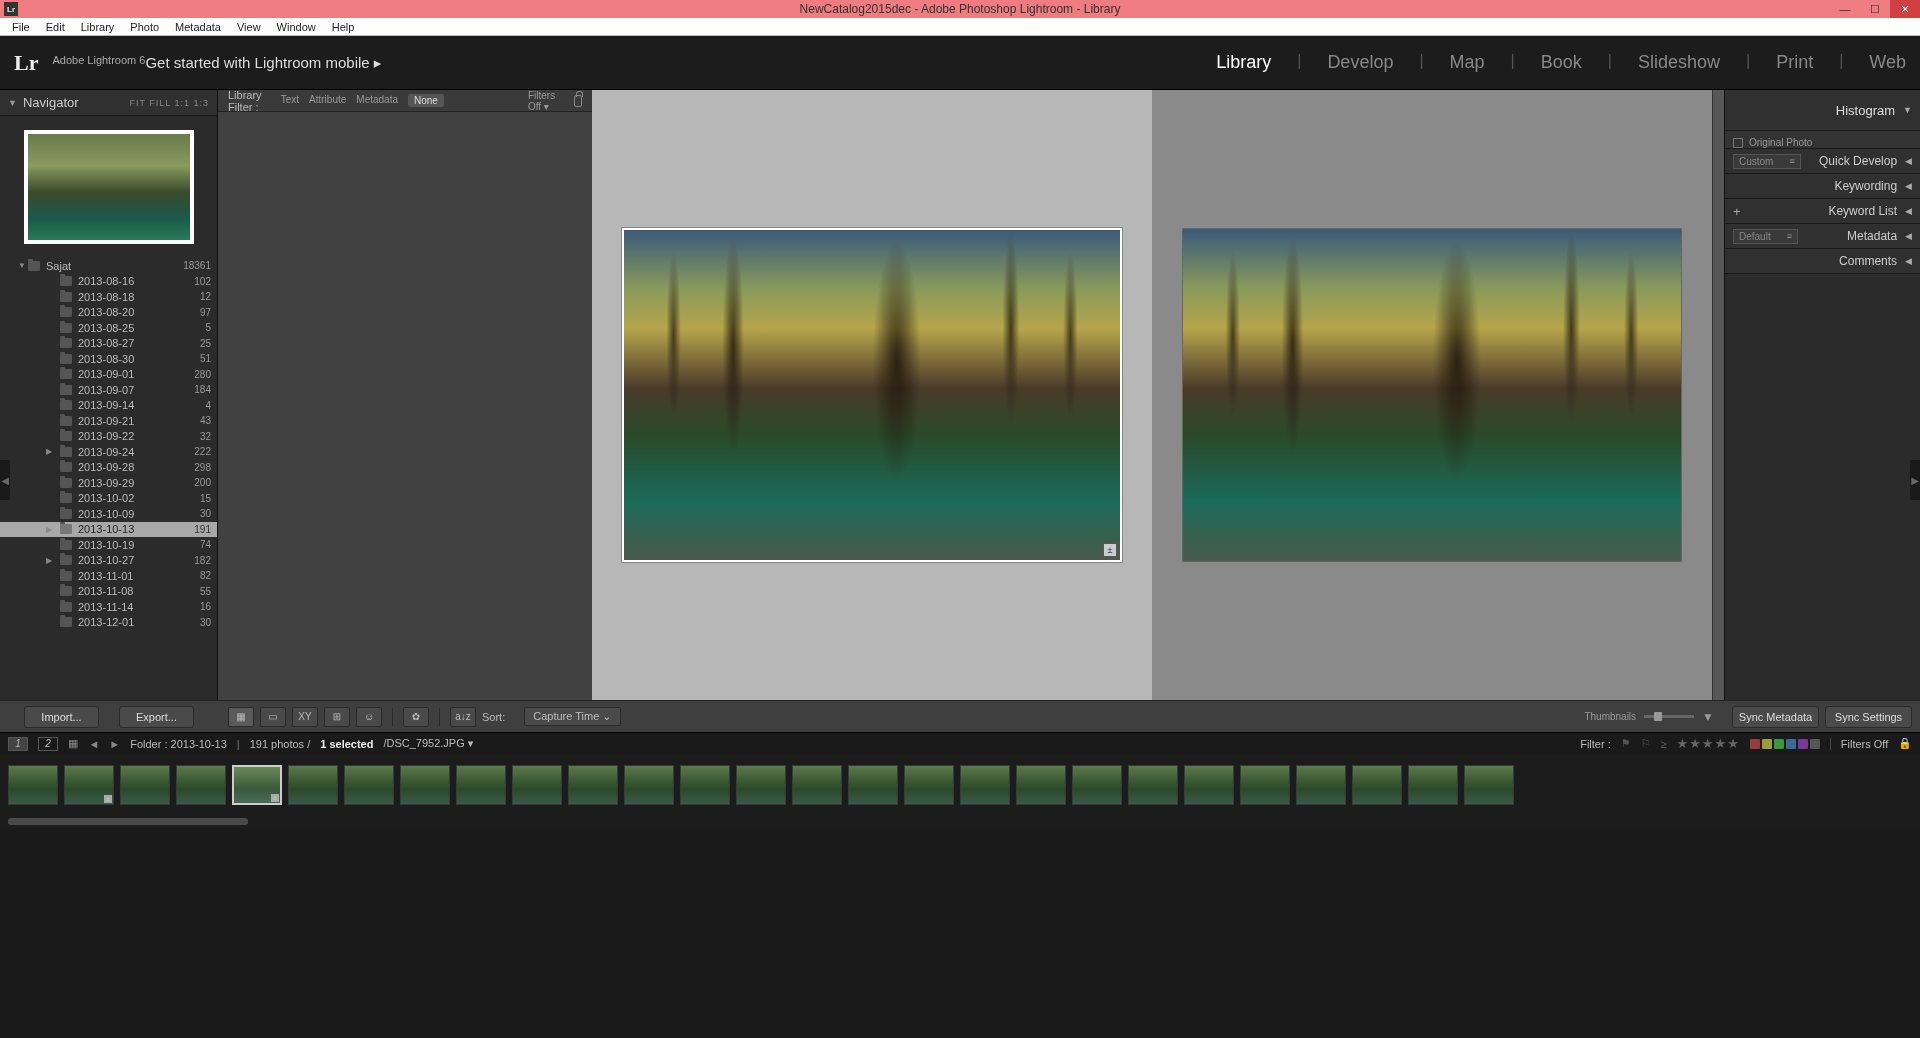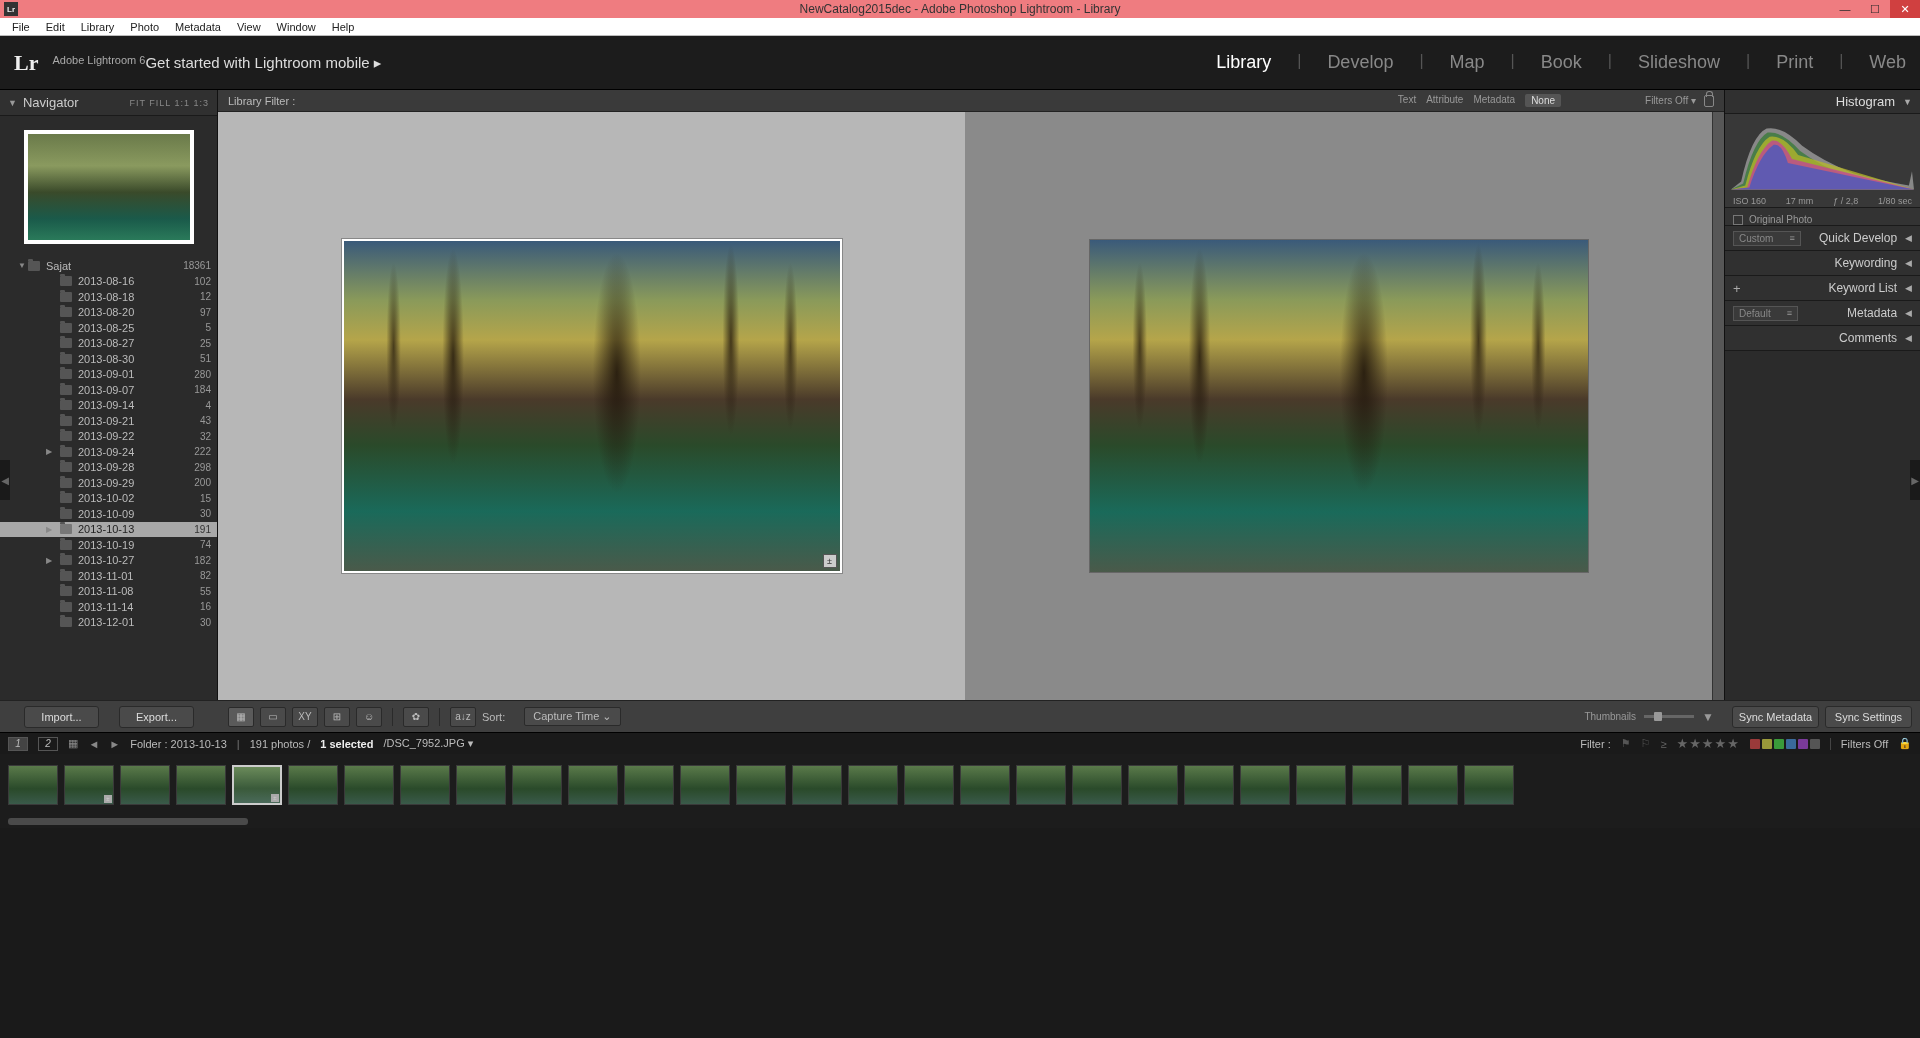--- a/index.html
+++ b/index.html
@@ -31,21 +31,21 @@
 .folder-row{height:15.5px;display:flex;align-items:center;padding:0 6px 0 42px;color:#bbb;position:relative}
 .folder-row .arrow{position:absolute;left:46px;font-size:8px;color:#888}
 .folder-row .ficon{width:12px;height:10px;background:#555;border-radius:1px;margin-right:6px;position:relative}
 .folder-row .ficon::before{content:"";position:absolute;top:-2px;left:0;width:5px;height:2px;background:#555;border-radius:1px 1px 0 0}
 .folder-row .name{flex:1}
 .folder-row .count{color:#999;font-size:10px}
 .folder-row.sel{background:#a8a8a8;color:#222}
 .folder-row.sel .count{color:#333}
 .folder-row.sel .ficon{background:#777}
 .folder-row.top{padding-left:28px;font-size:11px}
-.center{flex:1;display:flex;flex-direction:column;background:#414141}
+.center{flex:1;display:flex;background:#414141}
 .libfilter{height:22px;background:#3a3a3a;display:flex;align-items:center;font-size:11px;color:#bbb;padding:0 10px;border-bottom:1px solid #222}
 .libfilter .tabs{margin-left:auto;display:flex;gap:10px;font-size:10px;color:#999}
 .libfilter .tabs .active{background:#555;color:#ddd;padding:1px 6px;border-radius:2px}
 .libfilter .right{margin-left:84px;display:flex;align-items:center;gap:8px;font-size:10px;color:#999}
 .libfilter .lock{width:10px;height:12px;border:1px solid #888;border-radius:2px;position:relative}
 .libfilter .lock::before{content:"";position:absolute;top:-5px;left:1px;width:5px;height:5px;border:1px solid #888;border-bottom:none;border-radius:3px 3px 0 0}
 .compare{flex:1;display:flex;background:#8a8a8a;position:relative}
 .cell{flex:1;display:flex;align-items:center;justify-content:center;padding:30px;position:relative}
 .cell .bgnum{position:absolute;font-size:200px;font-weight:bold;color:rgba(255,255,255,.13);pointer-events:none}
 .cell.left-cell{background:#b7b7b7}
@@ -54,21 +54,21 @@
 .cell.left-cell .photo{border:2px solid #fff;box-shadow:0 0 0 1px #888}
 .photo .trees{position:absolute;inset:0;background:
   radial-gradient(ellipse 40px 200px at 55% 40%,rgba(30,20,10,.85),transparent 60%),
   radial-gradient(ellipse 18px 180px at 22% 35%,rgba(30,20,10,.8),transparent 60%),
   radial-gradient(ellipse 14px 160px at 78% 30%,rgba(30,20,10,.75),transparent 60%),
   radial-gradient(ellipse 12px 140px at 10% 32%,rgba(30,20,10,.7),transparent 60%),
   radial-gradient(ellipse 12px 140px at 90% 32%,rgba(30,20,10,.7),transparent 60%)}
 .badge{position:absolute;bottom:3px;right:3px;width:14px;height:14px;background:#ccc;border:1px solid #555;font-size:9px;display:flex;align-items:center;justify-content:center;color:#333}
 .scrollbar-v{width:12px;background:#575757;border-left:1px solid #333}
 .rightpanel{width:196px;background:#2b2b2b;border-left:1px solid #111;display:flex;flex-direction:column}
-.histhdr{height:24px;display:flex;align-items:center;justify-content:flex-end;padding:0 8px;font-size:13px;color:#ddd;background:#303030;border-bottom:1px solid #1a1a1a}
+.histhdr{height:41px;display:flex;align-items:center;justify-content:flex-end;padding:0 8px;font-size:13px;color:#ddd;background:#303030;border-bottom:1px solid #1a1a1a}
 .histhdr .tri{margin-left:8px;font-size:9px;color:#aaa}
 .histogram{height:94px;padding:6px;background:#383838;border-bottom:1px solid #1a1a1a}
 .histogram svg{width:100%;height:72px}
 .histinfo{display:flex;justify-content:space-between;font-size:9px;color:#999;padding:0 2px}
 .origphoto{height:18px;display:flex;align-items:flex-end;font-size:10px;color:#999;padding:0 8px;gap:6px;background:#333;border-bottom:1px solid #1a1a1a}
 .origphoto .cb{width:10px;height:10px;border:1px solid #777}
 .rsection{height:25px;display:flex;align-items:center;padding:0 8px;font-size:12px;color:#ccc;background:#303030;border-bottom:1px solid #1a1a1a;justify-content:flex-end}
 .rsection .sel{font-size:10px;color:#888;background:#3a3a3a;border:1px solid #555;padding:1px 5px;margin-right:auto;display:flex;align-items:center;gap:16px}
 .rsection .sel::after{content:"≡";font-size:9px;color:#999}
 .rsection .plus{margin-right:auto;font-size:13px;color:#aaa}
@@ -316,35 +316,20 @@
       </div>
       <div class="scrollbar-v"></div>
     </div>
   </div>
 
   <div class="rightpanel">
     <div class="histhdr">
       <span>Histogram</span>
       <span class="tri">▼</span>
     </div>
-    <div class="histogram">
-      <svg viewBox="0 0 180 70">
-        <path d="M0,68 L10,60 Q20,15 35,8 Q50,5 70,25 Q90,40 120,52 Q150,60 175,64 L178,50 L180,68 Z" fill="#888"></path>
-        <path d="M0,68 L12,62 Q22,20 36,12 Q50,10 68,30 Q88,45 118,56 L180,68 Z" fill="#3a7a3a" opacity=".8"></path>
-        <path d="M0,68 L14,64 Q24,25 38,16 Q52,14 66,34 L180,68 Z" fill="#b8b82a" opacity=".75"></path>
-        <path d="M0,68 L16,66 Q26,30 40,20 Q50,18 60,38 L180,68 Z" fill="#c83aa0" opacity=".7"></path>
-        <path d="M0,68 L18,66 Q28,34 42,24 Q50,22 56,42 L180,68 Z" fill="#3a5ac8" opacity=".7"></path>
-      </svg>
-      <div class="histinfo">
-        <span>ISO 160</span>
-        <span>17 mm</span>
-        <span>ƒ / 2,8</span>
-        <span>1/80 sec</span>
-      </div>
-    </div>
     <div class="origphoto">
       <span class="cb"></span>
       <span>Original Photo</span>
     </div>
     <div class="rsection">
       <span class="sel">Custom</span>
       <span>Quick Develop</span>
       <span class="tri">◀</span>
     </div>
     <div class="rsection">

